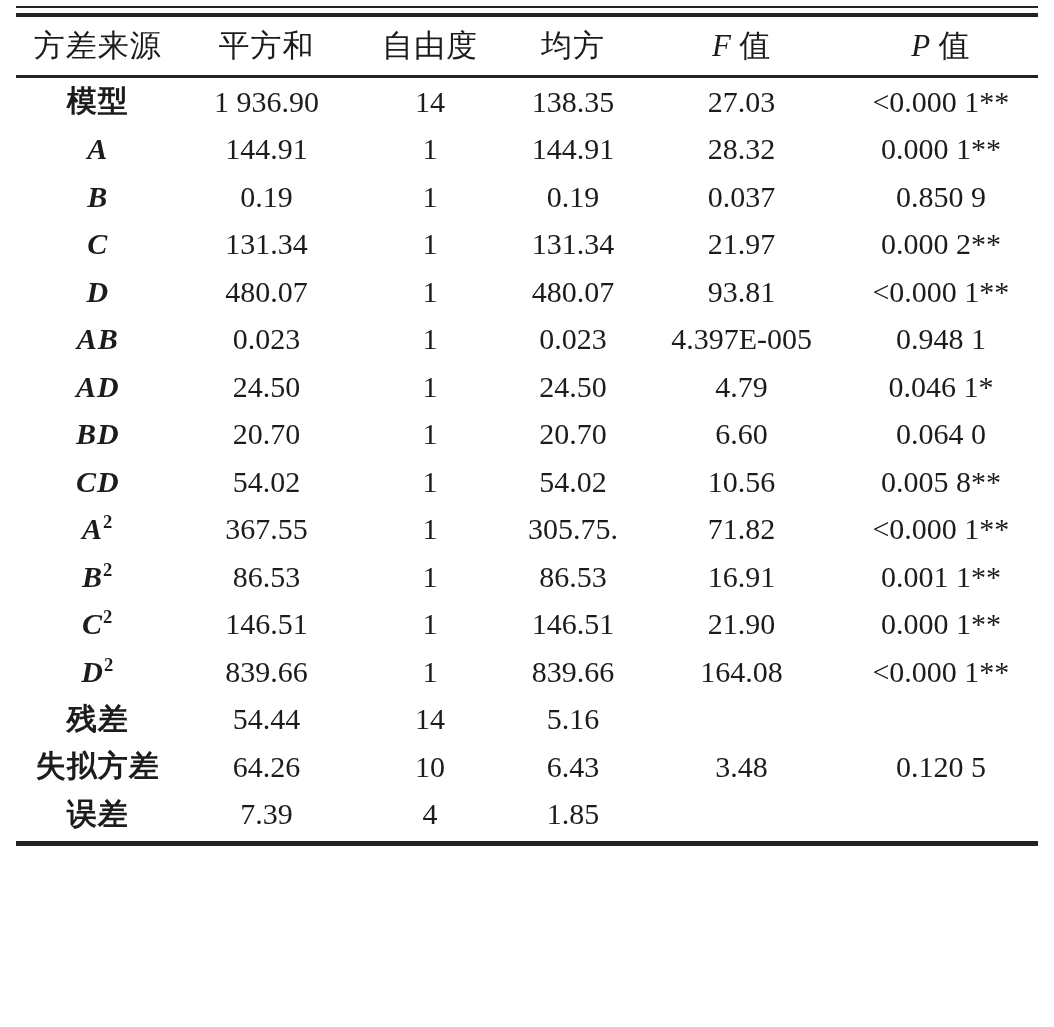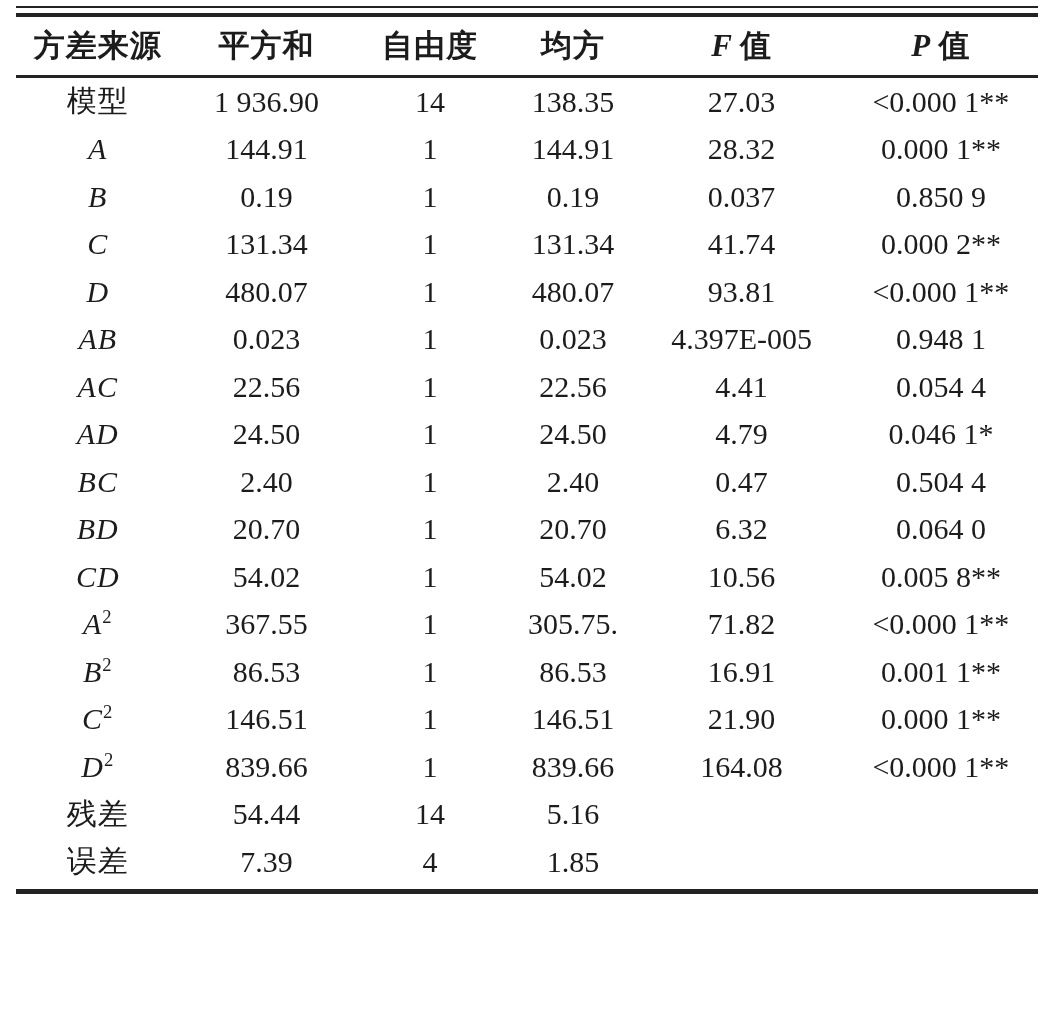--- a/index.html
+++ b/index.html
@@ -34,39 +34,40 @@
     height: 5px;
     background: #232323;
     margin-top: 3px;
   }
   table.anova {
     width: 100%;
     border-collapse: collapse;
     table-layout: fixed;
   }
   table.anova thead th {
-    font-weight: 700;
+    font-weight: 400;
     font-size: 31px;
     height: 58px;
     text-align: center;
     vertical-align: middle;
     border-bottom: 3px solid #232323;
     padding: 0;
     letter-spacing: 1px;
   }
   table.anova tbody td {
     font-size: 30px;
     height: 47.5px;
     text-align: center;
     vertical-align: middle;
     padding: 0;
     white-space: nowrap;
   }
   table.anova tbody td.src {
     letter-spacing: 1px;
+    font-weight: bold;
   }
   .var-italic {
     font-style: italic;
     font-family: "Liberation Serif", "DejaVu Serif", serif;
   }
   sup {
     font-size: 0.62em;
     line-height: 0;
   }
 </style>
@@ -119,69 +120,53 @@
           <td>1</td>
           <td>0.19</td>
           <td>0.037</td>
           <td>0.850 9</td>
         </tr>
         <tr>
           <td class="src"><span class="var-italic">C</span></td>
           <td>131.34</td>
           <td>1</td>
           <td>131.34</td>
-          <td>41.74</td>
+          <td>21.97</td>
           <td>0.000 2**</td>
         </tr>
         <tr>
           <td class="src"><span class="var-italic">D</span></td>
           <td>480.07</td>
           <td>1</td>
           <td>480.07</td>
           <td>93.81</td>
           <td>&lt;0.000 1**</td>
         </tr>
         <tr>
           <td class="src"><span class="var-italic">AB</span></td>
           <td>0.023</td>
           <td>1</td>
           <td>0.023</td>
           <td>4.397E-005</td>
           <td>0.948 1</td>
         </tr>
         <tr>
-          <td class="src"><span class="var-italic">AC</span></td>
-          <td>22.56</td>
-          <td>1</td>
-          <td>22.56</td>
-          <td>4.41</td>
-          <td>0.054 4</td>
-        </tr>
-        <tr>
           <td class="src"><span class="var-italic">AD</span></td>
           <td>24.50</td>
           <td>1</td>
           <td>24.50</td>
           <td>4.79</td>
           <td>0.046 1*</td>
         </tr>
         <tr>
-          <td class="src"><span class="var-italic">BC</span></td>
-          <td>2.40</td>
-          <td>1</td>
-          <td>2.40</td>
-          <td>0.47</td>
-          <td>0.504 4</td>
-        </tr>
-        <tr>
           <td class="src"><span class="var-italic">BD</span></td>
           <td>20.70</td>
           <td>1</td>
           <td>20.70</td>
-          <td>6.32</td>
+          <td>6.60</td>
           <td>0.064 0</td>
         </tr>
         <tr>
           <td class="src"><span class="var-italic">CD</span></td>
           <td>54.02</td>
           <td>1</td>
           <td>54.02</td>
           <td>10.56</td>
           <td>0.005 8**</td>
         </tr>
@@ -219,20 +204,28 @@
         </tr>
         <tr>
           <td class="src">残差</td>
           <td>54.44</td>
           <td>14</td>
           <td>5.16</td>
           <td></td>
           <td></td>
         </tr>
         <tr>
+          <td class="src">失拟方差</td>
+          <td>64.26</td>
+          <td>10</td>
+          <td>6.43</td>
+          <td>3.48</td>
+          <td>0.120 5</td>
+        </tr>
+        <tr>
           <td class="src">误差</td>
           <td>7.39</td>
           <td>4</td>
           <td>1.85</td>
           <td></td>
           <td></td>
         </tr>
       </tbody>
   </table>
 

